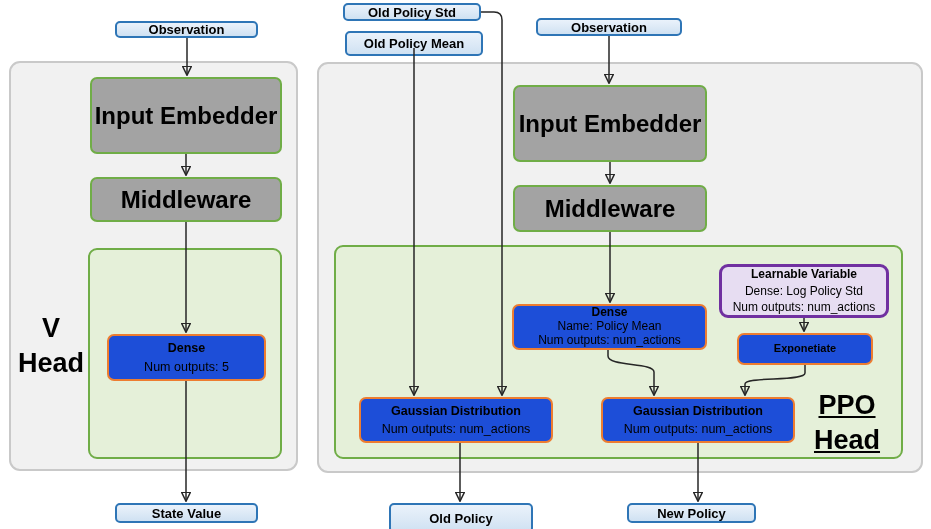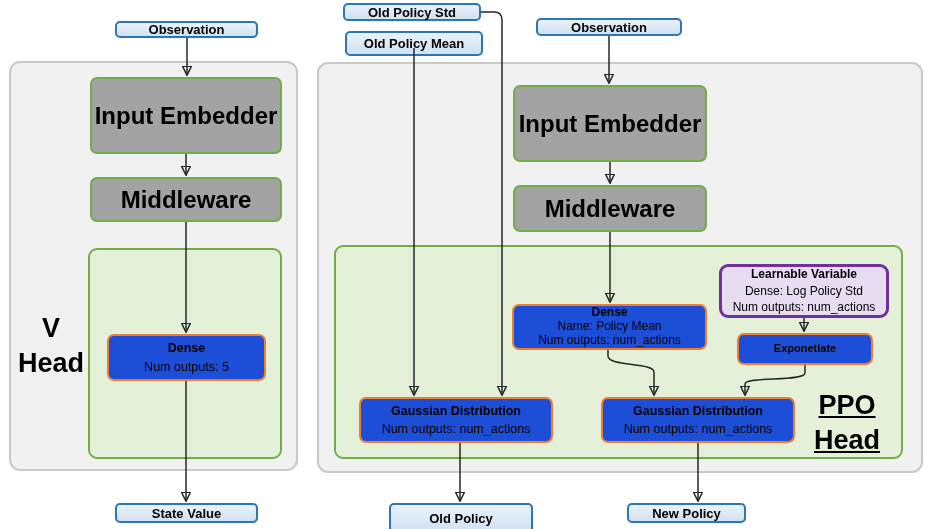--- a/index.html
+++ b/index.html
@@ -106,21 +106,21 @@
     <div>Num outputs: num_actions</div>
   </div>
 
   <div class="abs node orange" style="left:601px;top:397px;width:194px;height:46px;">
     <div class="title">Gaussian Distribution</div>
     <div>Num outputs: num_actions</div>
   </div>
 
   <div class="abs node blue" style="left:389px;top:503px;width:144px;height:30px;">Old Policy</div>
 
-  <div class="abs node blue" style="left:627px;top:503px;width:119px;height:20px;">New Policy</div>
+  <div class="abs node blue" style="left:627px;top:503px;width:129px;height:20px;">New Policy</div>
 
   <svg id="connectors" width="931" height="529" viewBox="0 0 931 529">
     <defs>
       <marker id="arrow" viewBox="0 0 10 10" refX="9.2" refY="5" markerWidth="10" markerHeight="10" markerUnits="userSpaceOnUse" orient="auto">
         <path d="M0.5,0.6 L9.5,5 L0.5,9.4 z" fill="#1a1a1a" stroke="none"></path>
       </marker>
     </defs>
     <path d="M187,38 V75" marker-end="url(#arrow)"></path>
     <path d="M186,154 V175" marker-end="url(#arrow)"></path>
     <path d="M186,222 V332" marker-end="url(#arrow)"></path>

